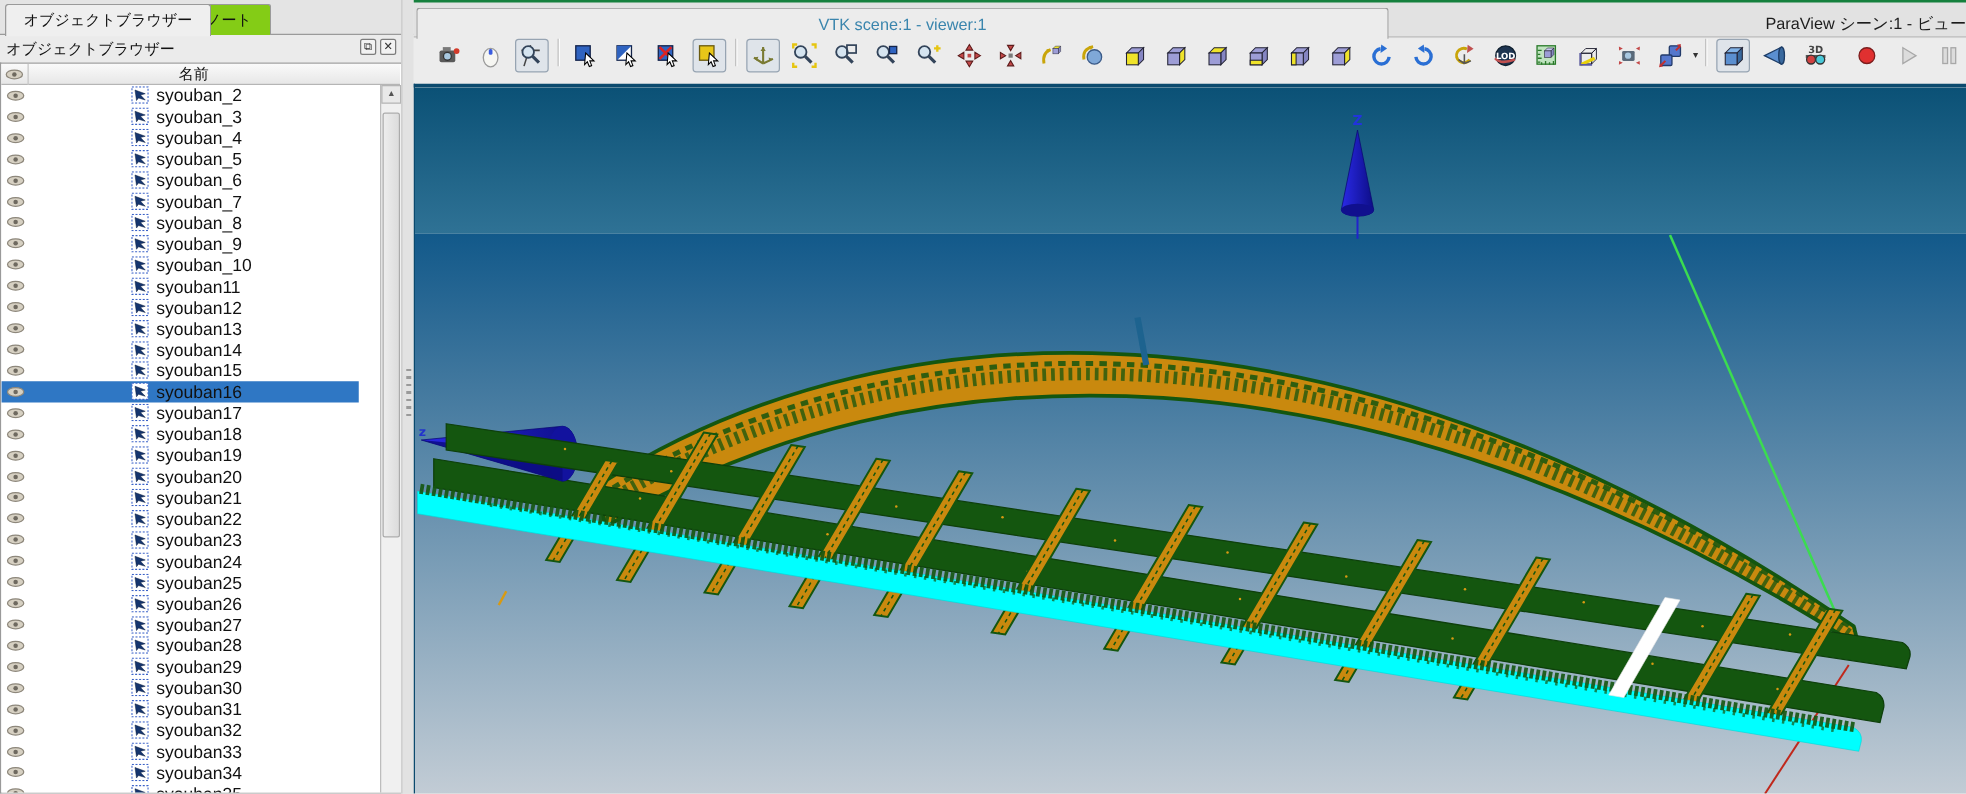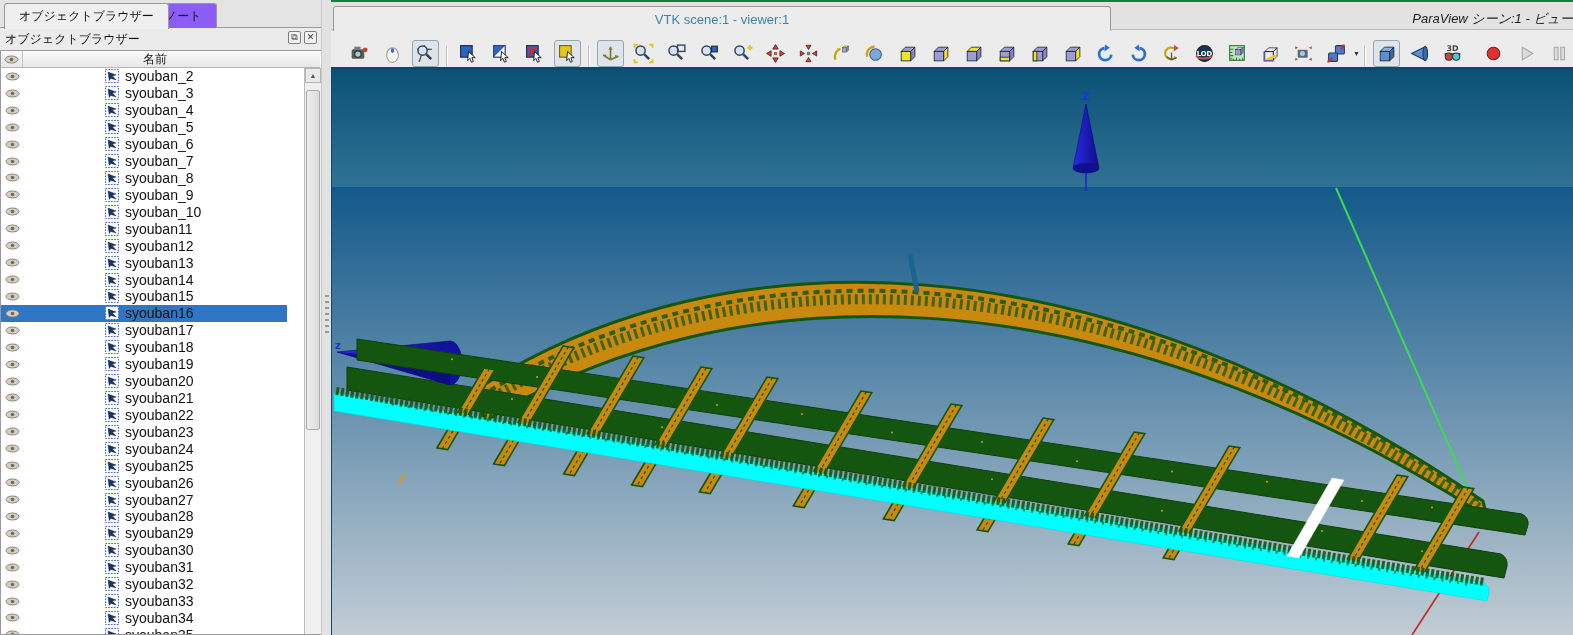--- a/index.html
+++ b/index.html
@@ -4,21 +4,21 @@
 <style>
   html,body{margin:0;padding:0;background:#cfcfcf;}
   *{box-sizing:border-box;}
   .app{position:relative;width:1573px;height:635px;background:#ebebeb;
        font-family:"Liberation Sans","DejaVu Sans",sans-serif;font-size:12px;color:#111;
        overflow:hidden;}
   
   .left-panel{position:absolute;left:0;top:0;width:331px;height:635px;background:#ebebeb;padding-left:40px;}
   .tab-strip{position:absolute;left:0;top:0;width:331px;height:28px;border-bottom:1px solid #9a9a9a;background:#e4e4e4;}
   .tab{position:absolute;top:3px;height:25px;padding:0 14px;line-height:24px;
-       border:1px solid #9a9a9a;border-bottom:none;border-radius:3px 3px 0 0;background:#8b5cf6;cursor:default;}
+       border:1px solid #9a9a9a;border-bottom:none;border-radius:3px 3px 0 0;background:#84cc16;cursor:default;}
   .tab.active{background:#efefef;height:26px;z-index:2;}
   .tab1{left:4px;}
   .tab2{left:150px;}
   .dock-title{position:absolute;left:0;top:29px;width:320px;height:21px;background:#ebebeb;
        line-height:21px;padding-left:5px;}
   .dock-btns{position:absolute;right:14px;top:31px;display:flex;gap:3px;}
   .mini-btn{width:13px;height:13px;border:1px solid #7d7d7d;background:#f2f2f2;font-size:9px;
        line-height:11px;text-align:center;color:#333;border-radius:2px;}
   .tree-wrap{position:absolute;left:0;top:50px;width:321px;height:585px;background:#fff;border:1px solid #9a9a9a;border-right:none;overflow:hidden;}
   .tree-header{position:absolute;left:0;top:0;width:319px;height:17px;
@@ -43,23 +43,23 @@
   .split-dots{position:absolute;left:3px;top:295px;width:4px;height:40px;
        background:repeating-linear-gradient(#9a9a9a 0 2px,transparent 2px 6px);}
   
   .viewer{position:absolute;left:331px;top:0;width:1242px;height:635px;background:#ebebeb;}
   .vtab-strip{position:absolute;left:0;top:0;width:1242px;height:30px;background:#e2e2e2;
        border-top:2px solid #15803d;border-bottom:1px solid #bdbdbd;}
   .vtab{position:absolute;left:2px;top:4px;width:778px;height:26px;background:#ececec;
        border:1px solid #9a9a9a;border-bottom:none;border-radius:3px 3px 0 0;
        text-align:center;line-height:25px;font-size:13px;color:#3a85ad;}
   .vtab-right{position:absolute;left:781px;top:4px;width:461px;height:26px;line-height:25px;
-       text-align:right;color:#1c1c1c;font-size:13px;white-space:nowrap;overflow:hidden;font-style:italic;}
+       text-align:right;color:#1c1c1c;font-size:13px;white-space:nowrap;overflow:hidden;}
   .toolbar{position:absolute;left:0;top:31px;width:1242px;height:36px;background:#ececec;
-       display:flex;align-items:flex-end;padding-left:4px;}
+       display:flex;align-items:flex-start;padding-left:4px;}
   .tb-handle{width:7px;height:22px;margin:0 4px;
        background:repeating-linear-gradient(#b5b5b5 0 2px,transparent 2px 4px);
        background-size:2px 100%;background-repeat:repeat-x;}
   .tb-btn{width:27px;height:27px;margin:0 3px;display:flex;align-items:center;justify-content:center;border:1px solid transparent;border-radius:3px;flex:0 0 auto;}
   .tb-btn.pressed{border:1px solid #97a4b2;background:#dfe4ea;}
   .tb-sep{width:2px;height:22px;margin:0 4px;border-left:1px solid #c2c2c2;border-right:1px solid #fdfdfd;}
   .tb-dd{width:11px;height:27px;display:flex;align-items:center;justify-content:center;font-size:7px;color:#333;}
   .viewport{position:absolute;left:0;top:67px;width:1242px;height:568px;border-top:3px solid #0b4a6e;border-left:1px solid #0b4a6e;}
   svg text{font-family:"DejaVu Sans",sans-serif;}
 </style>

